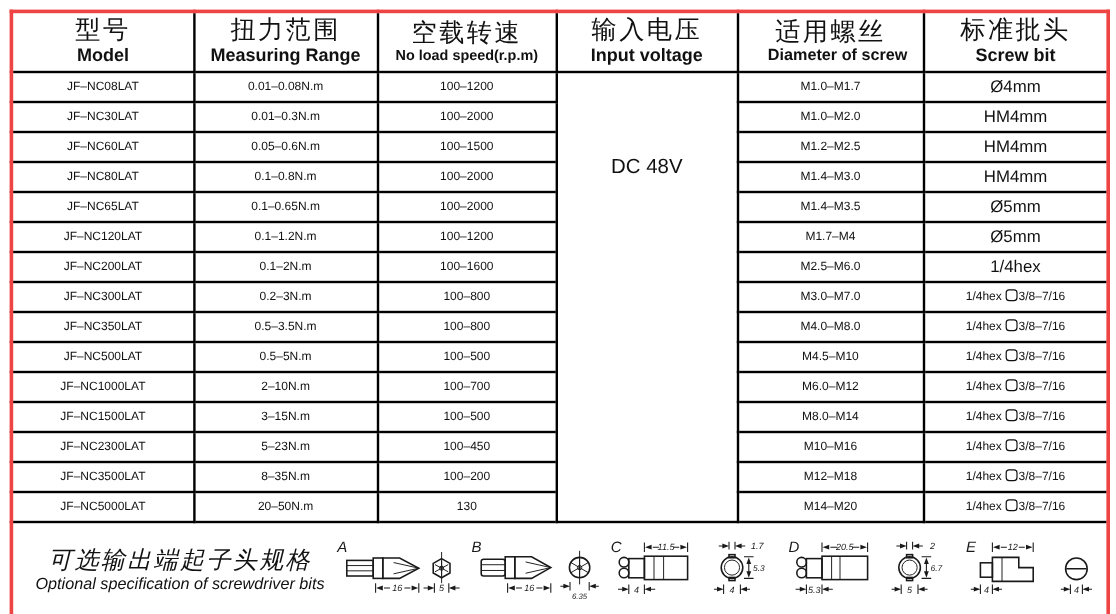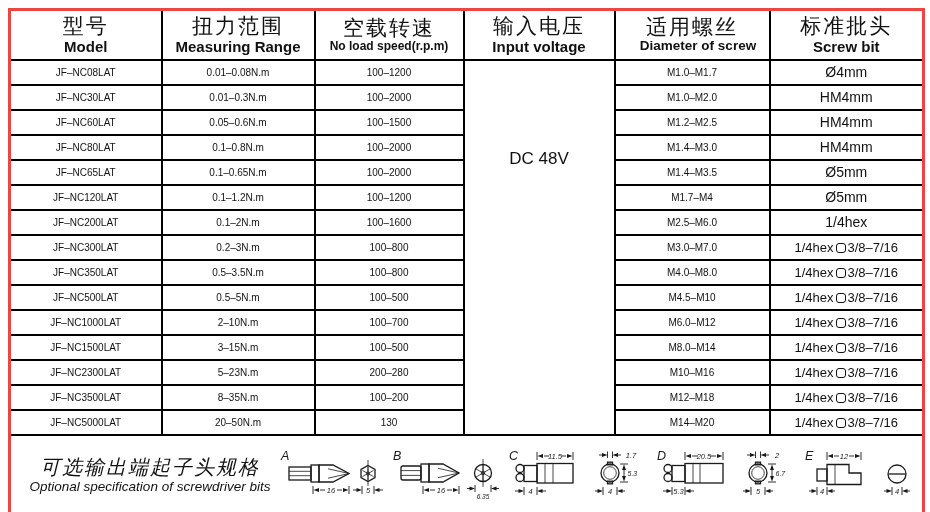--- a/index.html
+++ b/index.html
@@ -19,23 +19,23 @@
   }
   thead tr{height:50px;}
   tr.data{height:25px;}
   tr.footer{height:65px;}
   th .zh{font-size:21px;font-weight:normal;letter-spacing:2px;line-height:1.15;}
   th .en{font-weight:bold;line-height:1.1;}
   .en-lg{font-size:15px;}
   .en-md{font-size:13.5px;padding-left:12px;}
   .en-sm{font-size:12px;}
   td.c{font-size:10px;}
-  td.voltage{vertical-align:top;font-size:17px;padding-top:88px;}
+  td.voltage{vertical-align:top;font-size:17px;padding-top:68px;}
   td.bit{font-size:14px;}
-  td.bit.small{font-size:13px;border-radius:11px;}
+  td.bit.small{font-size:10px;border-radius:11px;}
   .sq{
     display:inline-block;width:8px;height:8px;border:1.6px solid #111;
     border-radius:3px;margin:0 1px -1px 3px;vertical-align:baseline;
   }
   .footer-cell{border:2px solid #000;}
   .footer-wrap{
     display:flex;align-items:center;justify-content:space-between;
     padding:0 6px 0 10px;height:79px;font-style:italic;
   }
   .bits-label{width:258px;text-align:center;flex:0 0 auto;}
@@ -176,21 +176,21 @@
     <tr class="data">
       <td class="c">JF–NC1500LAT</td>
       <td class="c">3–15N.m</td>
       <td class="c">100–500</td>
       <td class="c">M8.0–M14</td>
       <td class="bit small"><span>1/4hex</span><span class="sq"></span><span>3/8–7/16</span></td>
     </tr>
     <tr class="data">
       <td class="c">JF–NC2300LAT</td>
       <td class="c">5–23N.m</td>
-      <td class="c">200–280</td>
+      <td class="c">100–450</td>
       <td class="c">M10–M16</td>
       <td class="bit small"><span>1/4hex</span><span class="sq"></span><span>3/8–7/16</span></td>
     </tr>
     <tr class="data">
       <td class="c">JF–NC3500LAT</td>
       <td class="c">8–35N.m</td>
       <td class="c">100–200</td>
       <td class="c">M12–M18</td>
       <td class="bit small"><span>1/4hex</span><span class="sq"></span><span>3/8–7/16</span></td>
     </tr>

